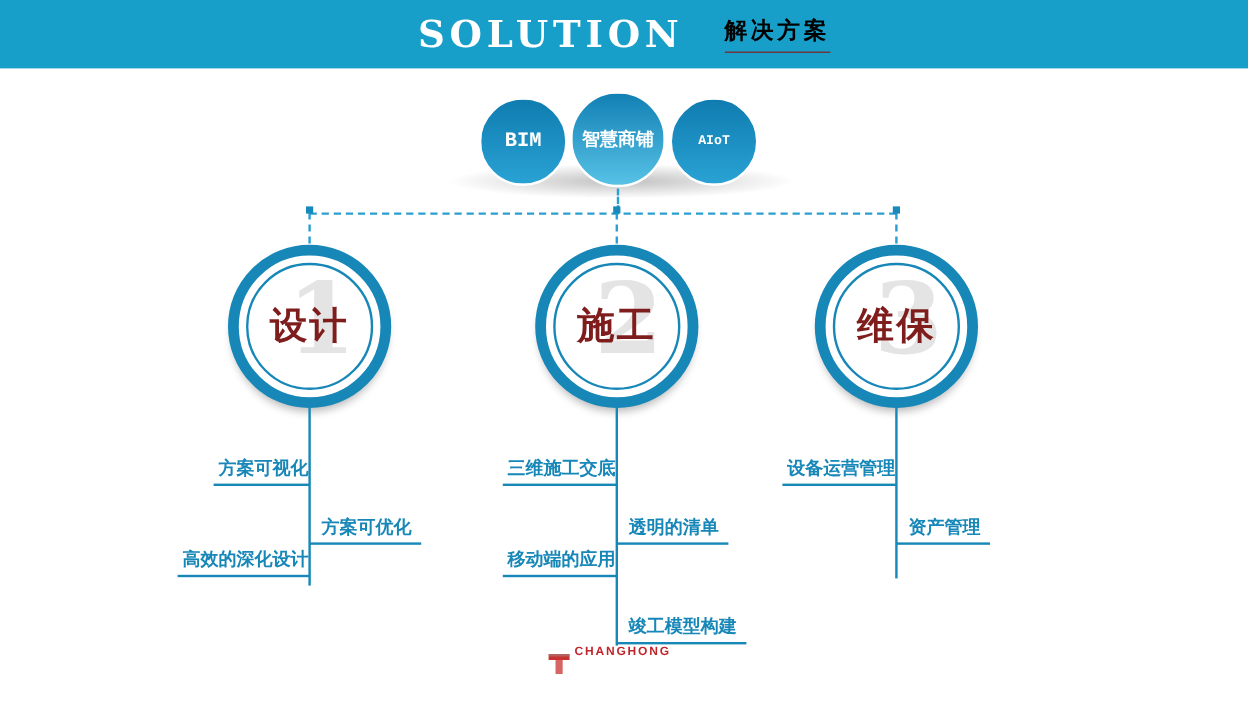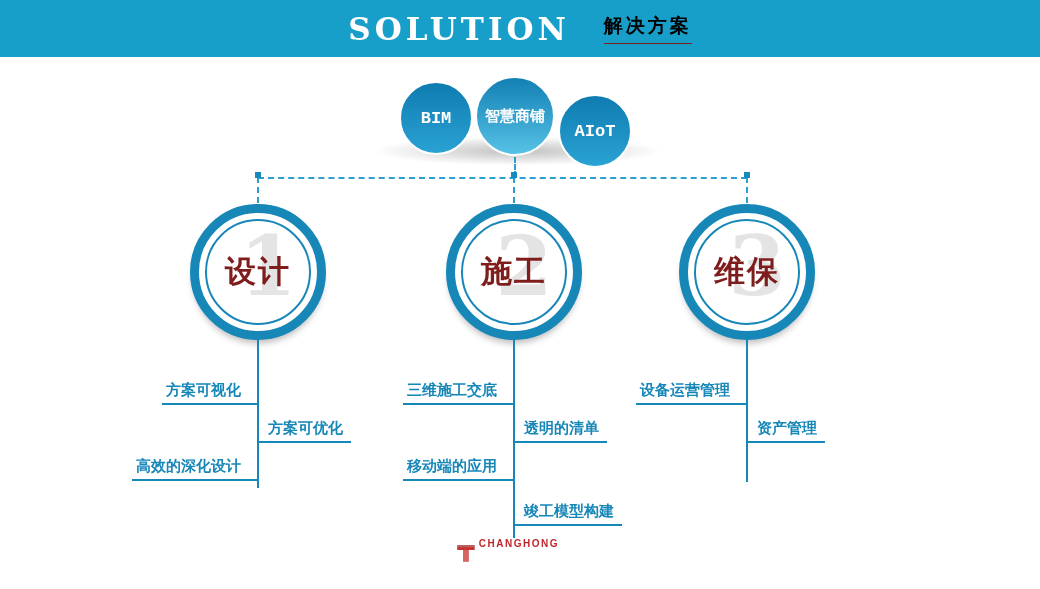--- a/index.html
+++ b/index.html
@@ -15,21 +15,21 @@
 
   
   .trio-shadow{position:absolute;left:368px;top:136px;width:300px;height:30px;
                background:radial-gradient(ellipse at center,rgba(90,90,90,.38) 0%,rgba(90,90,90,0) 68%);}
   .top-circle{position:absolute;border-radius:50%;display:flex;align-items:center;justify-content:center;
               color:#ffffff;font-weight:bold;border:2px solid #ffffff;box-sizing:border-box;font-family:Liberation Mono, monospace;}
   .tc-bim{left:399px;top:81px;width:74px;height:74px;font-size:17px;
           background:linear-gradient(180deg,#0f7cb0 0%,#2aa2d4 100%);z-index:3;}
   .tc-mid{left:475px;top:76px;width:80px;height:80px;font-size:15px;
           background:linear-gradient(180deg,#1280b4 0%,#57c2e6 100%);z-index:2;}
-  .tc-aiot{left:558px;top:94px;width:74px;height:74px;font-size:17px;
+  .tc-aiot{left:558px;top:81px;width:74px;height:74px;font-size:11px;
            background:linear-gradient(180deg,#0f7cb0 0%,#2aa2d4 100%);z-index:3;}
 
   
   .dash-v{position:absolute;width:0;border-left:2px dashed #2a9fd0;}
   .dash-h{position:absolute;height:0;border-top:2px dashed #2a9fd0;}
   .node-sq{position:absolute;width:6px;height:6px;background:#1789ba;}
 
   
   .big-circle{position:absolute;width:136px;height:136px;border-radius:50%;
               border:9px solid #1787b8;background:#ffffff;box-sizing:border-box;
@@ -37,22 +37,22 @@
   .big-circle .inner{position:absolute;left:6px;top:6px;right:6px;bottom:6px;border:2px solid #1787b8;
                      border-radius:50%;display:flex;align-items:center;justify-content:center;overflow:hidden;}
   .big-circle .ghost-num{position:absolute;font-family:"DejaVu Serif","Liberation Serif",serif;
                          font-size:82px;font-weight:bold;color:#e4e4e4;transform:translate(10px,-6px);z-index:1;}
   .big-circle .stage-title{position:relative;z-index:2;font-size:31px;font-weight:bold;color:#7f1d1d;letter-spacing:2px;}
 
   
   .stem{position:absolute;width:2px;background:#1787b8;}
   .item{position:absolute;font-size:15px;font-weight:bold;color:#1787b8;white-space:nowrap;
         border-bottom:2px solid #1787b8;padding-bottom:3px;}
-  .item.left{padding-right:17px;padding-left:4px;}
-  .item.right{padding-left:10px;padding-right:8px;}
+  .item.left{padding-right:1px;padding-left:4px;}
+  .item.right{padding-left:10px;padding-right:8px;margin-top:11px;}
 
   
   .logo{position:absolute;left:455px;top:538px;width:104px;display:flex;flex-direction:row;
         align-items:flex-start;gap:2px;}
   .logo .mark{width:30px;height:30px;}
   .logo .brand{font-size:10px;font-weight:bold;color:#c0272d;letter-spacing:1.5px;}
 </style>
 </head>
 <body>
 

